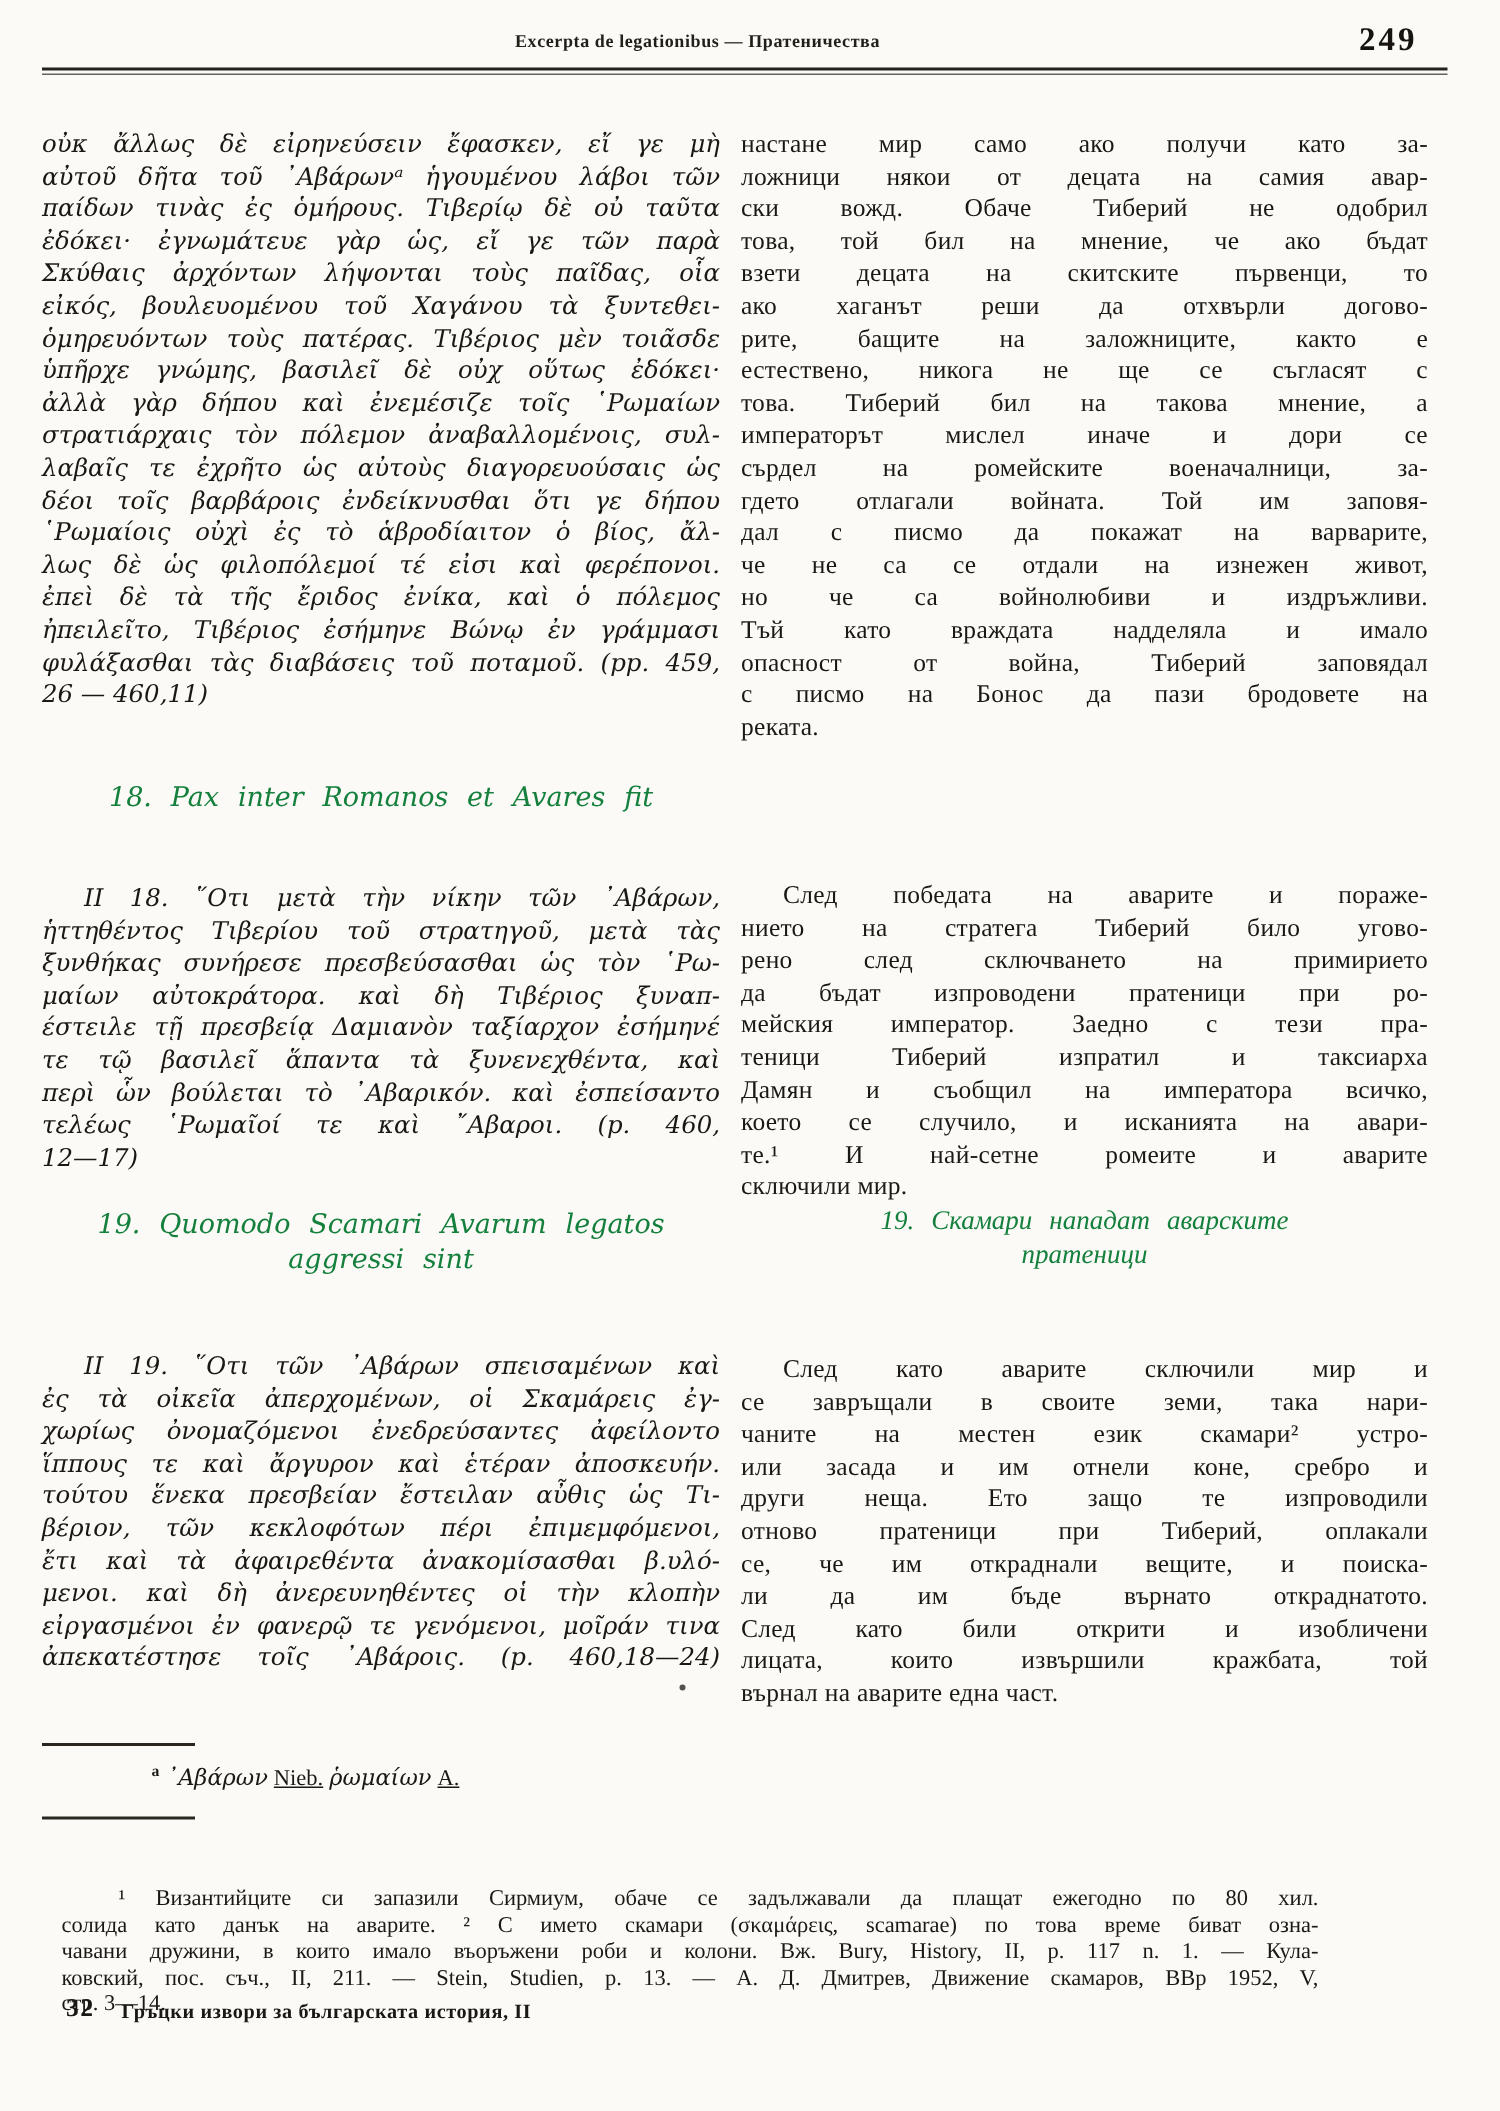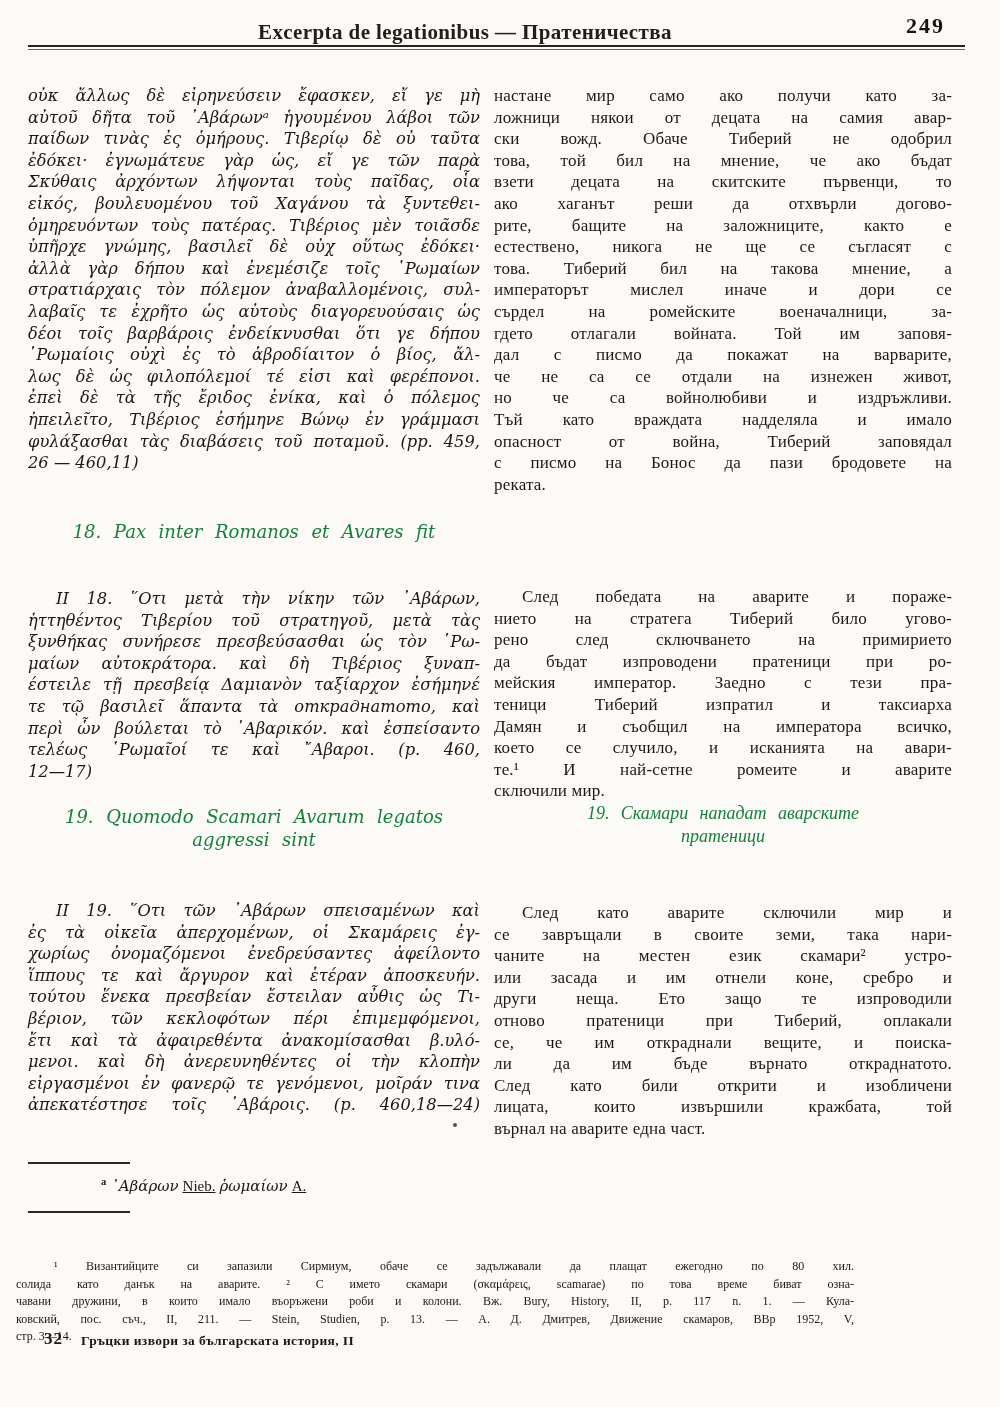--- a/index.html
+++ b/index.html
@@ -4,21 +4,21 @@
 <style>
   html,body{margin:0;padding:0;background:#e8e6e0;}
   .page{
     position:relative;width:1000px;height:1407px;margin:0 auto;
     background:#fbfaf6;color:#1b1814;overflow:hidden;
     font-family:"Liberation Serif","DejaVu Serif",serif;
   }
   
   .hdr-title{
     position:absolute;top:20px;left:0;width:930px;text-align:center;
-    font-size:21px;font-weight:700;letter-spacing:.4px;color:#221e18;
+    font-size:12px;font-weight:700;letter-spacing:.4px;color:#221e18;
   }
   .hdr-page{
     position:absolute;top:13px;left:906px;font-size:22px;font-weight:700;
     letter-spacing:2px;color:#17130e;
   }
   .hdr-rule{position:absolute;left:28px;top:45px;width:937px;}
   .hdr-rule .r1{height:2px;background:#26221b;}
   .hdr-rule .r2{height:1px;background:#26221b;opacity:.7;margin-top:2px;}
 
   
@@ -37,21 +37,21 @@
   .heading.latin{font-family:"DejaVu Serif",serif;}
 
   
   .app-rule{position:absolute;left:28px;width:102px;height:2px;background:#2b2620;}
   .apparatus{position:absolute;left:101px;top:1176px;font-size:15px;color:#1b1814;}
   .apparatus sup{font-size:10.5px;font-weight:700;vertical-align:super;margin-right:5px;}
   .apparatus .gk{font-family:"DejaVu Serif",serif;font-style:italic;}
   .apparatus .src{font-style:normal;margin:0 4px;text-decoration:underline;}
 
   
-  .footnotes{position:absolute;left:16px;top:1229px;width:838px;font-size:12px;line-height:17.5px;color:#1c1914;}
+  .footnotes{position:absolute;left:41px;top:1229px;width:838px;font-size:15px;line-height:17.5px;color:#1c1914;}
   .footnotes .tl.ind{text-indent:38px;}
 
   
   .footer-num{position:absolute;left:44px;top:1329px;font-size:17px;font-weight:700;letter-spacing:1px;}
   .footer-title{position:absolute;left:81px;top:1333px;font-size:13.5px;font-weight:700;letter-spacing:.4px;}
 
   .artifact-dot{position:absolute;left:453px;top:1123px;width:4px;height:4px;border-radius:50%;background:#55504a;}
 </style>
 </head>
 <body>
@@ -87,21 +87,21 @@
     </div>
 
   <div class="block heading latin" style="left:28px;top:520px;width:452px;">18. Pax inter Romanos et Avares fit</div>
 
   <div class="block lines greek" style="left:28px;top:559px;width:452px;">
       <div class="tl ind">II 18. ῞Οτι μετὰ τὴν νίκην τῶν ᾿Αβάρων,</div>
       <div class="tl">ἡττηθέντος Τιβερίου τοῦ στρατηγοῦ, μετὰ τὰς</div>
       <div class="tl">ξυνθήκας συνήρεσε πρεσβεύσασθαι ὡς τὸν ῾Ρω-</div>
       <div class="tl">μαίων αὐτοκράτορα. καὶ δὴ Τιβέριος ξυναπ-</div>
       <div class="tl">έστειλε τῇ πρεσβείᾳ Δαμιανὸν ταξίαρχον ἐσήμηνέ</div>
-      <div class="tl">τε τῷ βασιλεῖ ἅπαντα τὰ откраднатото, καὶ</div>
+      <div class="tl">τε τῷ βασιλεῖ ἅπαντα τὰ ξυνενεχθέντα, καὶ</div>
       <div class="tl">περὶ ὧν βούλεται τὸ ᾿Αβαρικόν. καὶ ἐσπείσαντο</div>
       <div class="tl">τελέως ῾Ρωμαῖοί τε καὶ ῎Αβαροι. (p. 460,</div>
       <div class="tl last">12—17)</div>
     </div>
 
   <div class="block heading latin" style="left:28px;top:805px;width:452px;">
     <div>19. Quomodo Scamari Avarum legatos</div>
     <div>aggressi sint</div>
   </div>
 

